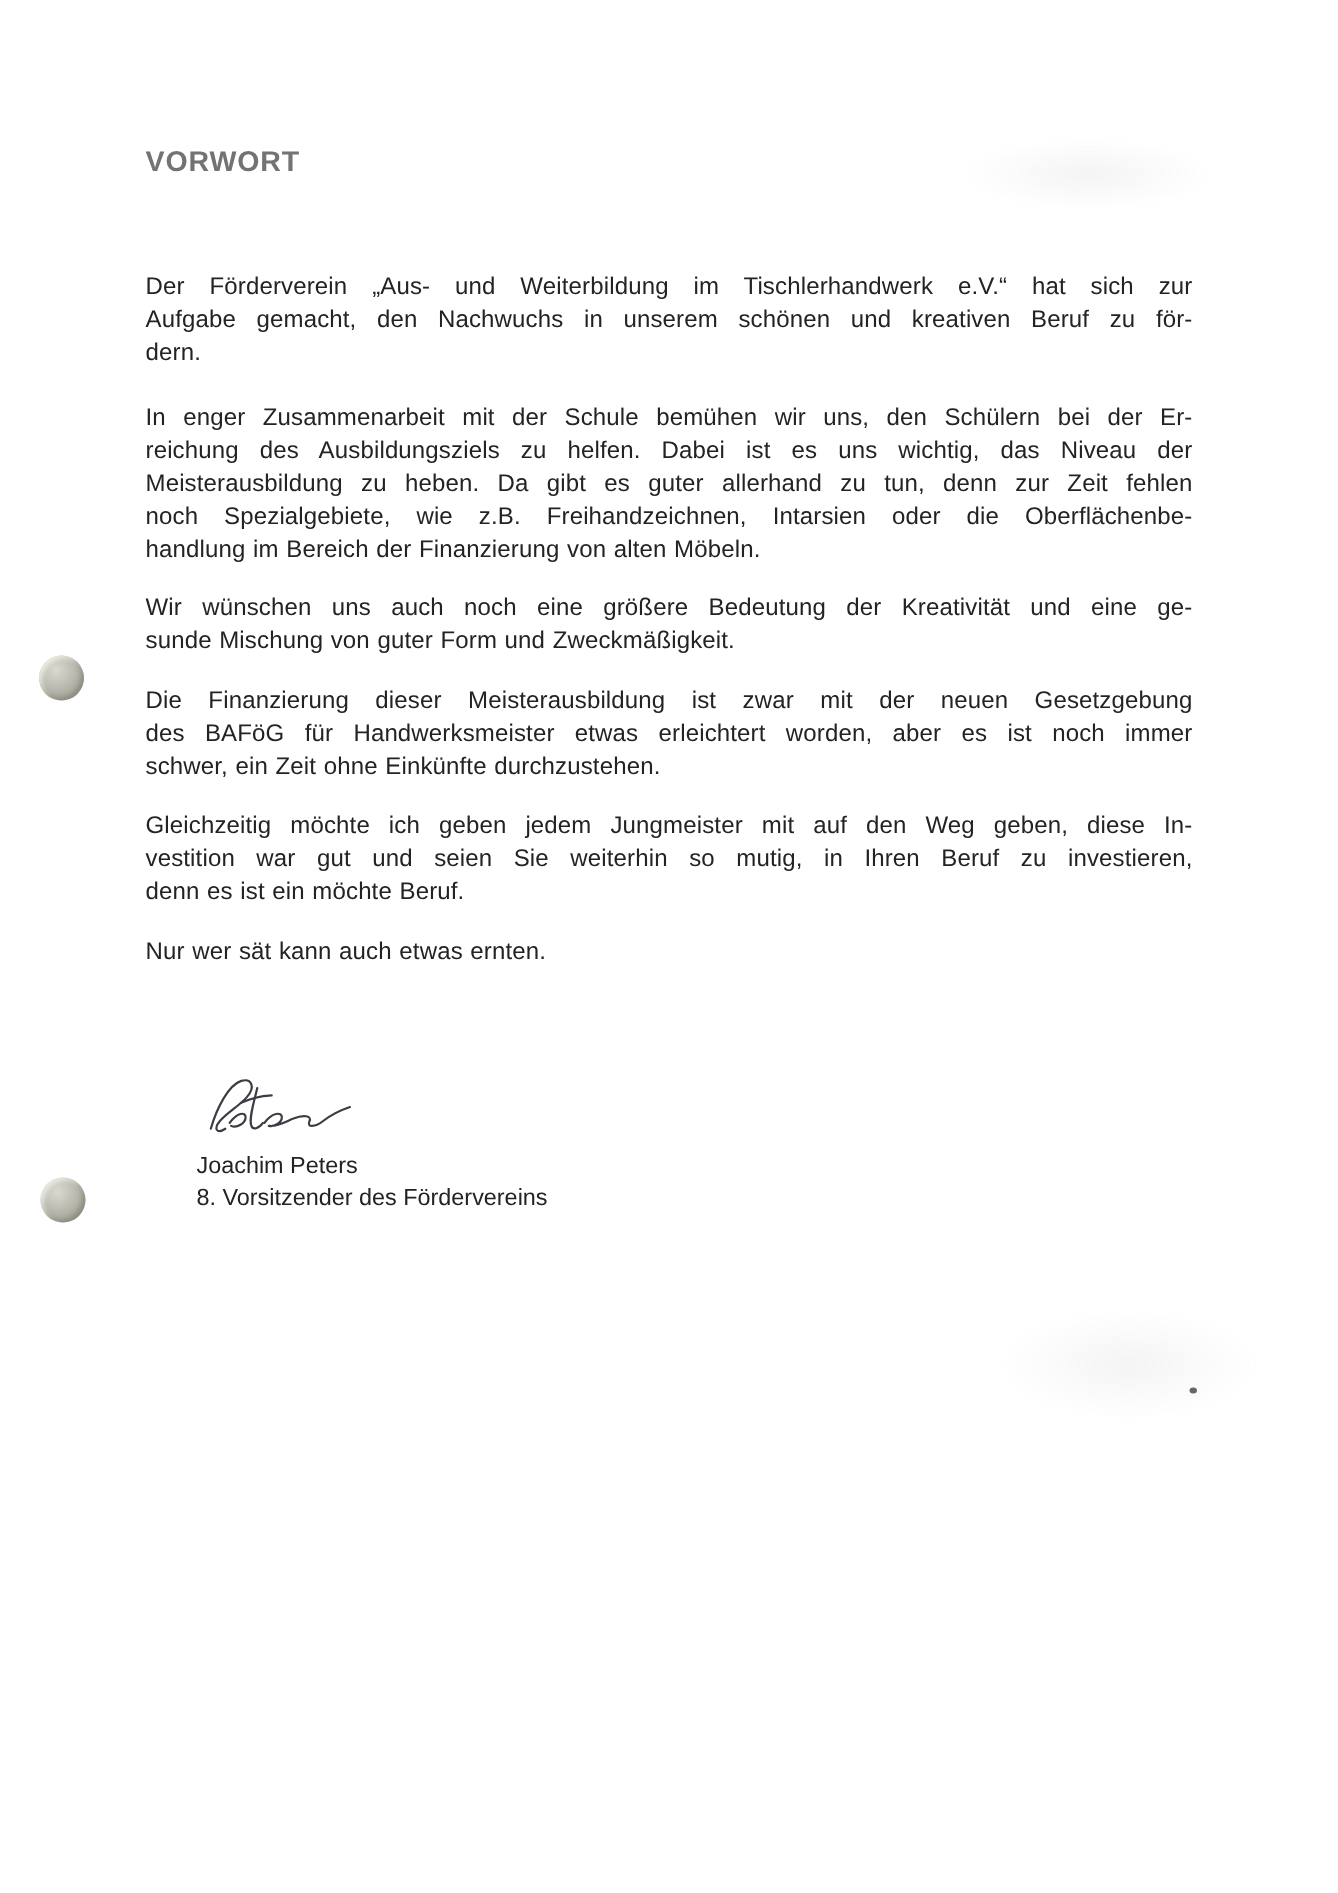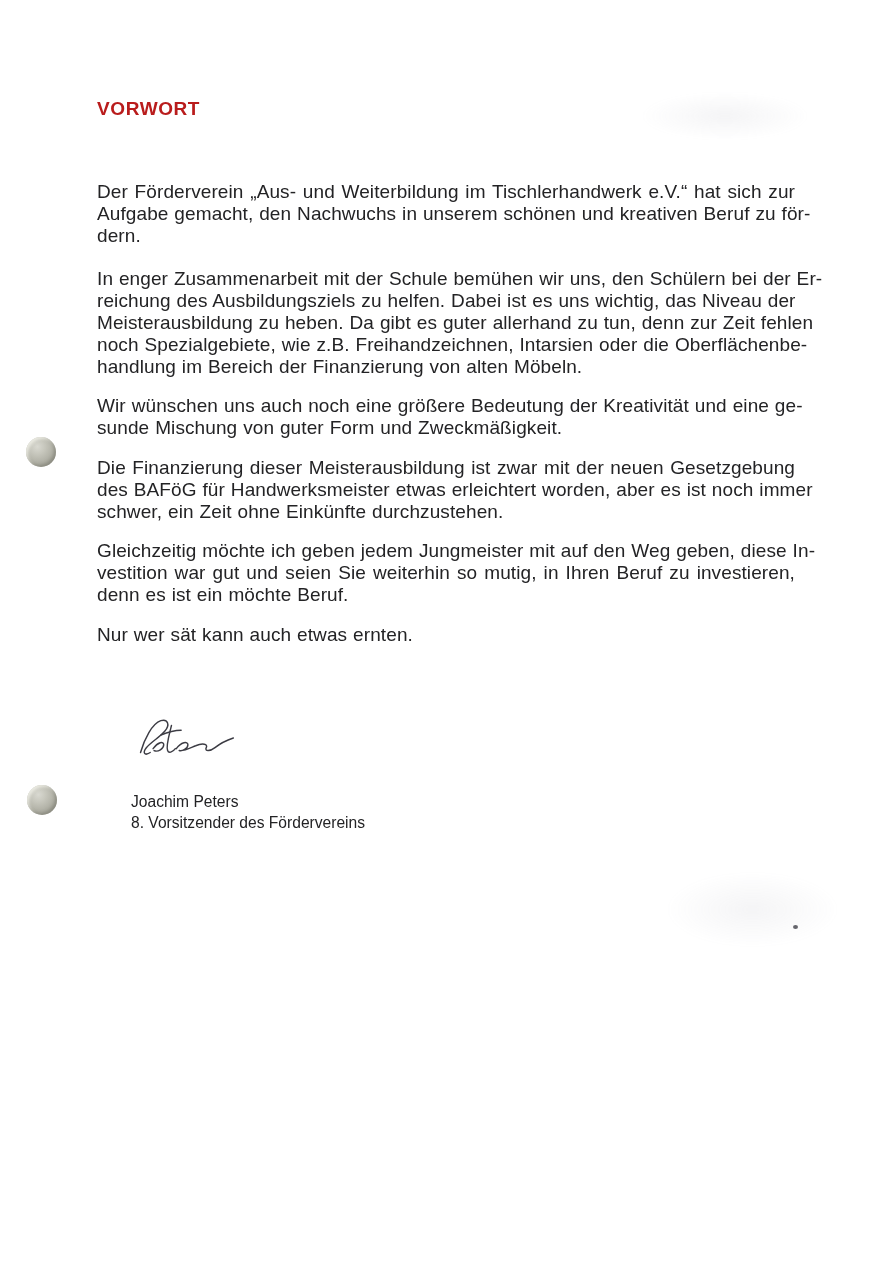--- a/index.html
+++ b/index.html
@@ -19,43 +19,43 @@
   .content {
     position: absolute;
     left: 97px;
     right: 97px;
     top: 98px;
   }
   .title {
     font-size: 19px;
     font-weight: bold;
     letter-spacing: 0.6px;
-    color: #b91c1c;
+    color: #737373;
   }
   .paragraphs { margin-top: 61px; }
   .para { margin-bottom: 18px; }
   .para.first { margin-bottom: 22px; }
   .line {
-    font-size: 19px;
+    font-size: 16px;
     line-height: 21.8px;
     height: 21.8px;
     white-space: nowrap;
     text-align: justify;
     text-align-last: justify;
     word-spacing: 0.5px;
     letter-spacing: 0.1px;
     color: #232325;
   }
   .line.last {
     text-align-last: left;
     white-space: normal;
   }
   .sig-block { margin-top: 63px; margin-left: 34px; }
   .sig-svg { display: block; }
-  .signer { margin-top: 24px; }
+  .signer { }
   .signer div {
     font-size: 15.6px;
     line-height: 21.8px;
     color: #232325;
   }
   .hole {
     position: absolute;
     width: 30px; height: 30px;
     border-radius: 50%;
     background: radial-gradient(circle at 38% 32%, #d9d9d1 0%, #c6c6bc 28%, #adada2 62%, #9c9c91 100%);

